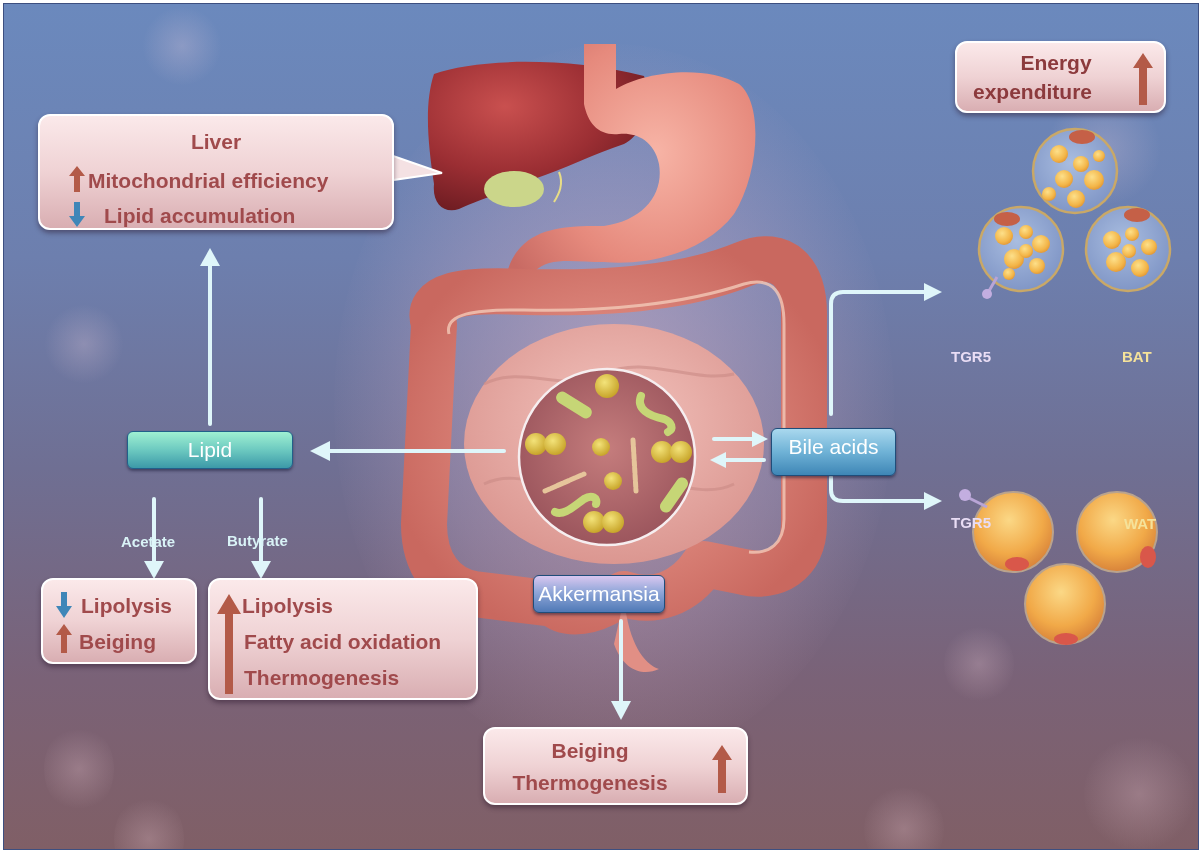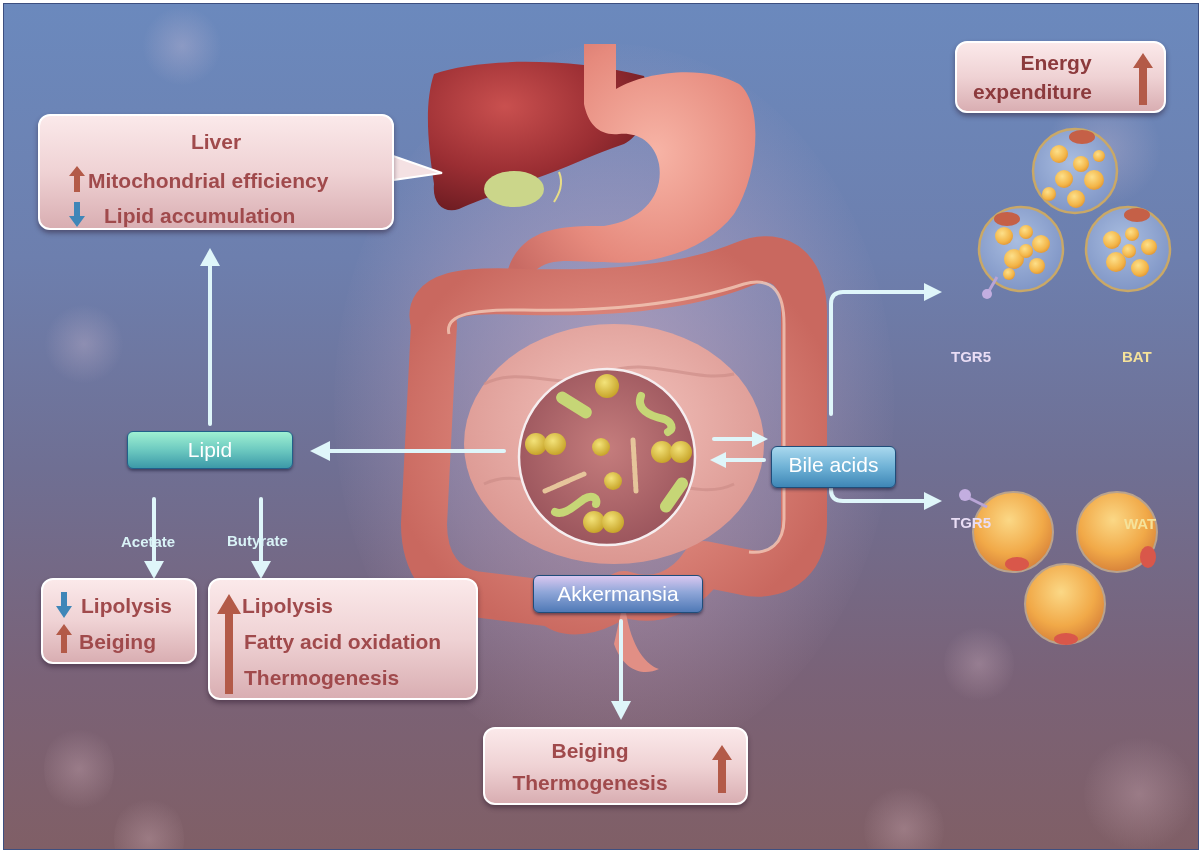--- a/index.html
+++ b/index.html
@@ -236,28 +236,28 @@
 
   <div class="box" style="left:204px;top:574px;width:270px;height:122px;">
     <svg style="position:absolute;left:6px;top:14px;" width="26" height="100">
       <polygon points="13,0 25,20 17,20 17,100 9,100 9,20 1,20" fill="#b35a48"></polygon>
     </svg>
     <div class="line" style="left:32px;top:14px;">Lipolysis</div>
     <div class="line" style="left:34px;top:50px;">Fatty acid oxidation</div>
     <div class="line" style="left:34px;top:86px;">Thermogenesis</div>
   </div>
 
-  <div class="pill blue" style="left:767px;top:424px;width:125px;height:42px;line-height:36px;margin-top:18px;">Bile acids</div>
+  <div class="pill blue" style="left:767px;top:424px;width:125px;height:48px;line-height:36px;">Bile acids</div>
 
   <div class="lbl lilac" style="left:947px;top:296px;">TGR5</div>
   <div class="lbl yellow" style="left:1118px;top:296px;">BAT</div>
   <div class="lbl lilac" style="left:947px;top:462px;">TGR5</div>
   <div class="lbl yellow" style="left:1120px;top:463px;">WAT</div>
 
-  <div class="pill purple" style="left:529px;top:571px;width:170px;height:38px;line-height:36px;">Akkermansia</div>
+  <div class="pill purple" style="left:529px;top:571px;width:132px;height:38px;line-height:36px;">Akkermansia</div>
 
   <div class="box" style="left:479px;top:723px;width:265px;height:78px;">
     <div class="line" style="left:0;width:210px;text-align:center;top:10px;">Beiging</div>
     <div class="line" style="left:0;width:210px;text-align:center;top:42px;">Thermogenesis</div>
     <svg style="position:absolute;left:226px;top:16px;" width="22" height="48">
       <polygon points="11,0 21,15 15,15 15,48 7,48 7,15 1,15" fill="#b35a48"></polygon>
     </svg>
   </div>
 
 </div>

